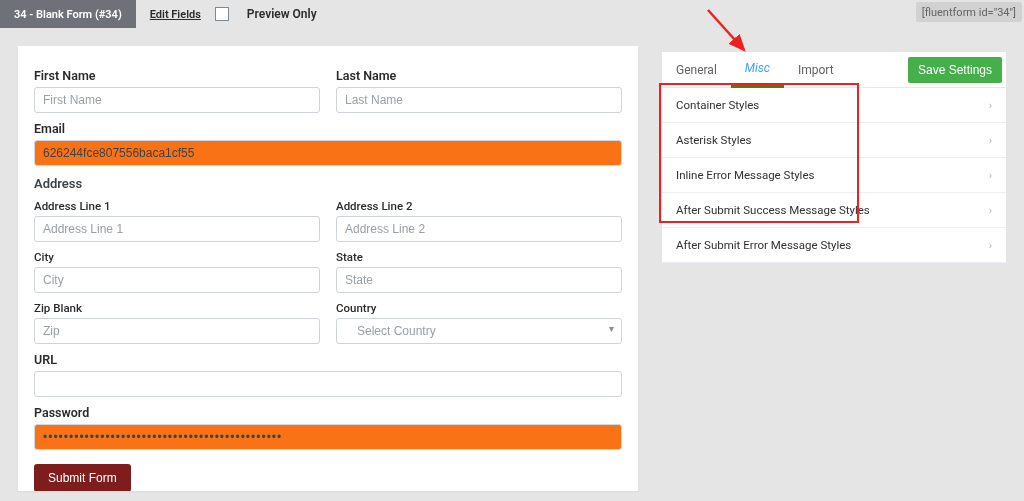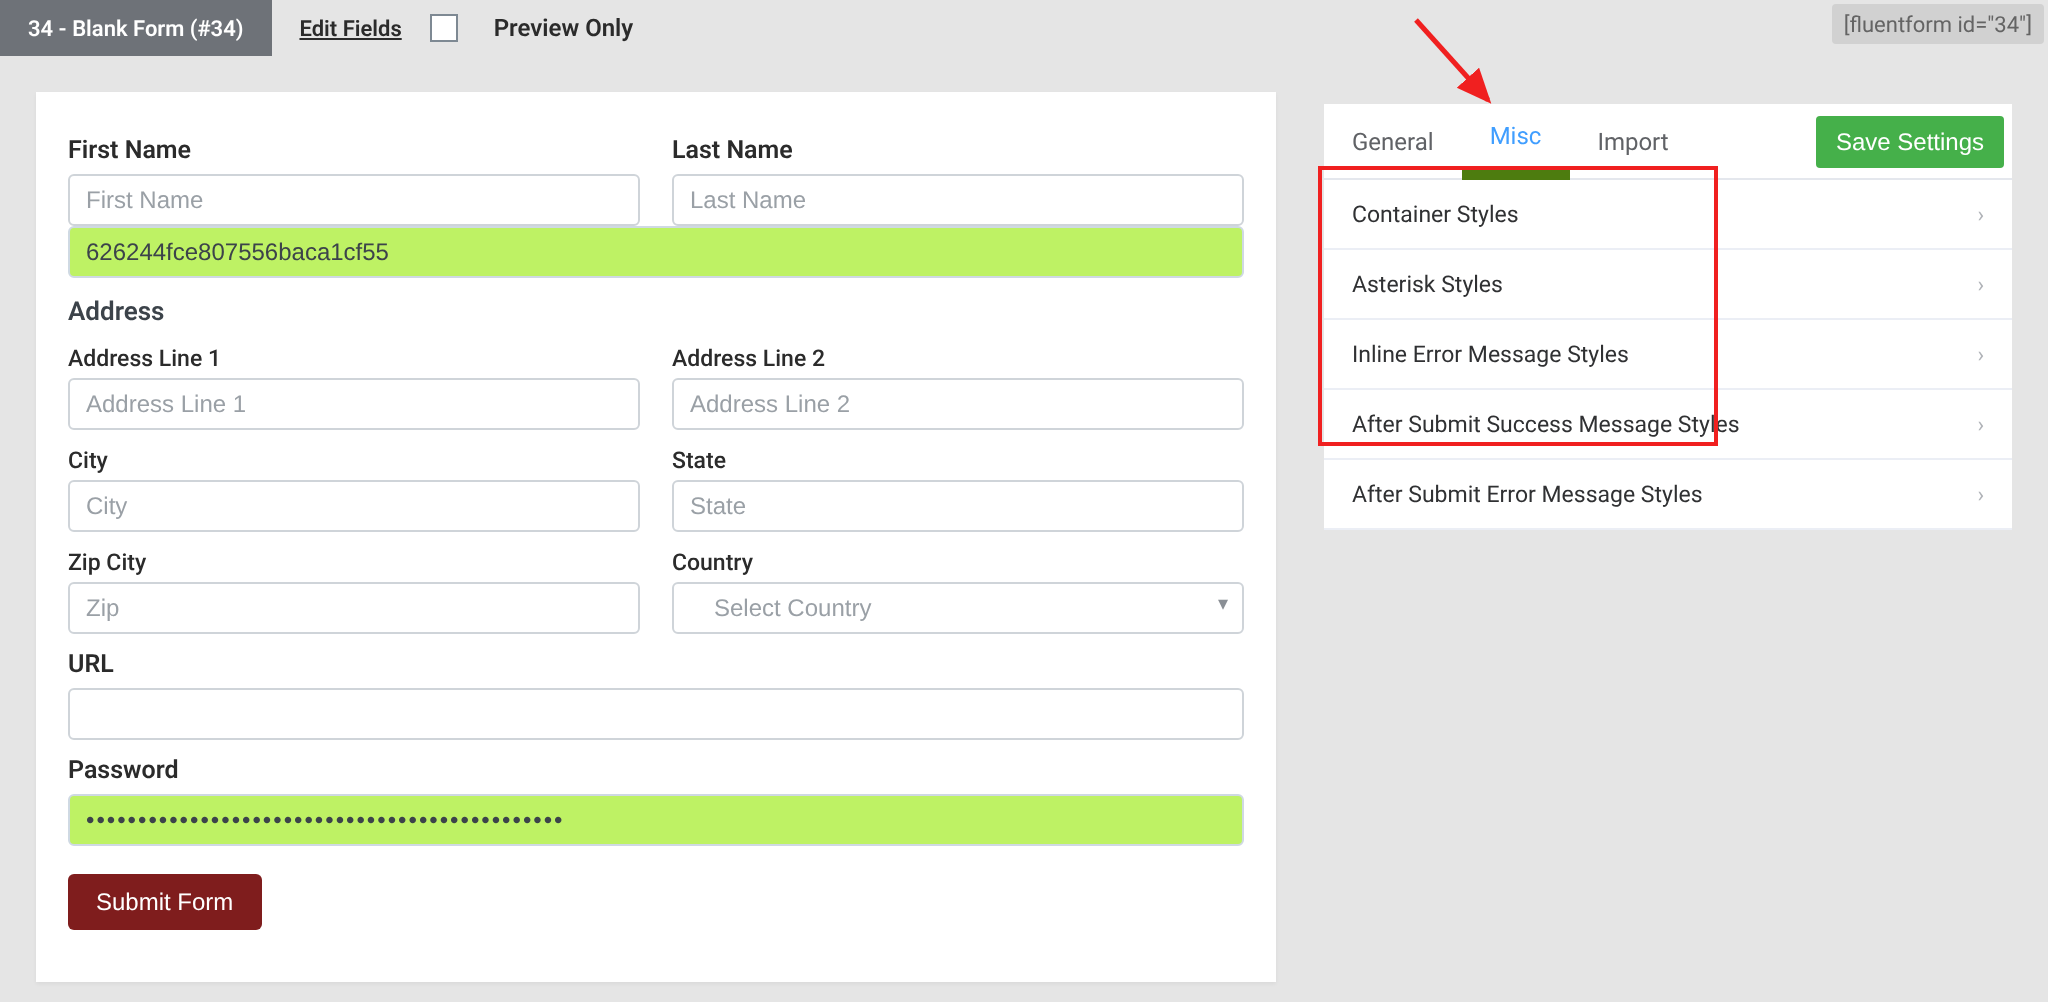--- a/index.html
+++ b/index.html
@@ -117,21 +117,21 @@
     height: 26px;
     border: 1px solid #cfd4d9;
     border-radius: 3px;
     padding: 0 8px;
     font-size: 12px;
     color: #3c434a;
     background: #fff;
   }
   .input::placeholder { color: #9aa0a6; }
   .input.filled {
-    background: #bef264;
+    background: #f97316;
     border-color: #cfd9e3;
   }
   .select {
     width: 100%;
     height: 26px;
     border: 1px solid #cfd4d9;
     border-radius: 3px;
     padding: 0 20px;
     font-size: 12px;
     color: #9aa0a6;
@@ -173,22 +173,23 @@
     background: #fff;
   }
   .tab {
     padding: 9px 14px;
     font-size: 12px;
     color: #606266;
     cursor: pointer;
   }
   .tab.active {
     color: #409eff;
-    border-bottom: 6px solid #4d7c0f;
+    border-bottom: 4px solid #4d7c0f;
     margin-bottom: -1px;
+    font-style: italic;
   }
   .save-btn {
     margin-left: auto;
     background: #45b04a;
     color: #fff;
     border: none;
     font-size: 12px;
     padding: 6px 10px;
     border-radius: 2px;
     margin-right: 4px;
@@ -249,20 +250,21 @@
       <div class="form-col">
         <span class="label">First Name</span>
         <input class="input" placeholder="First Name" style="">
       </div>
       <div class="form-col">
         <span class="label">Last Name</span>
         <input class="input" placeholder="Last Name" style="">
       </div>
     </div>
 
+    <span class="label">Email</span>
     <input class="input filled" value="626244fce807556baca1cf55" style="">
 
     <div class="label-group">Address</div>
 
     <div class="form-row">
       <div class="form-col">
         <span class="label-sub">Address Line 1</span>
         <input class="input" placeholder="Address Line 1" style="">
       </div>
       <div class="form-col">
@@ -277,21 +279,21 @@
         <input class="input" placeholder="City" style="">
       </div>
       <div class="form-col">
         <span class="label-sub">State</span>
         <input class="input" placeholder="State" style="">
       </div>
     </div>
 
     <div class="form-row">
       <div class="form-col">
-        <span class="label-sub">Zip City</span>
+        <span class="label-sub">Zip Blank</span>
         <input class="input" placeholder="Zip" style="">
       </div>
       <div class="form-col">
         <span class="label-sub">Country</span>
         <div class="select-wrap">
           <select class="select">
             <option>Select Country</option>
           </select>
         </div>
       </div>

